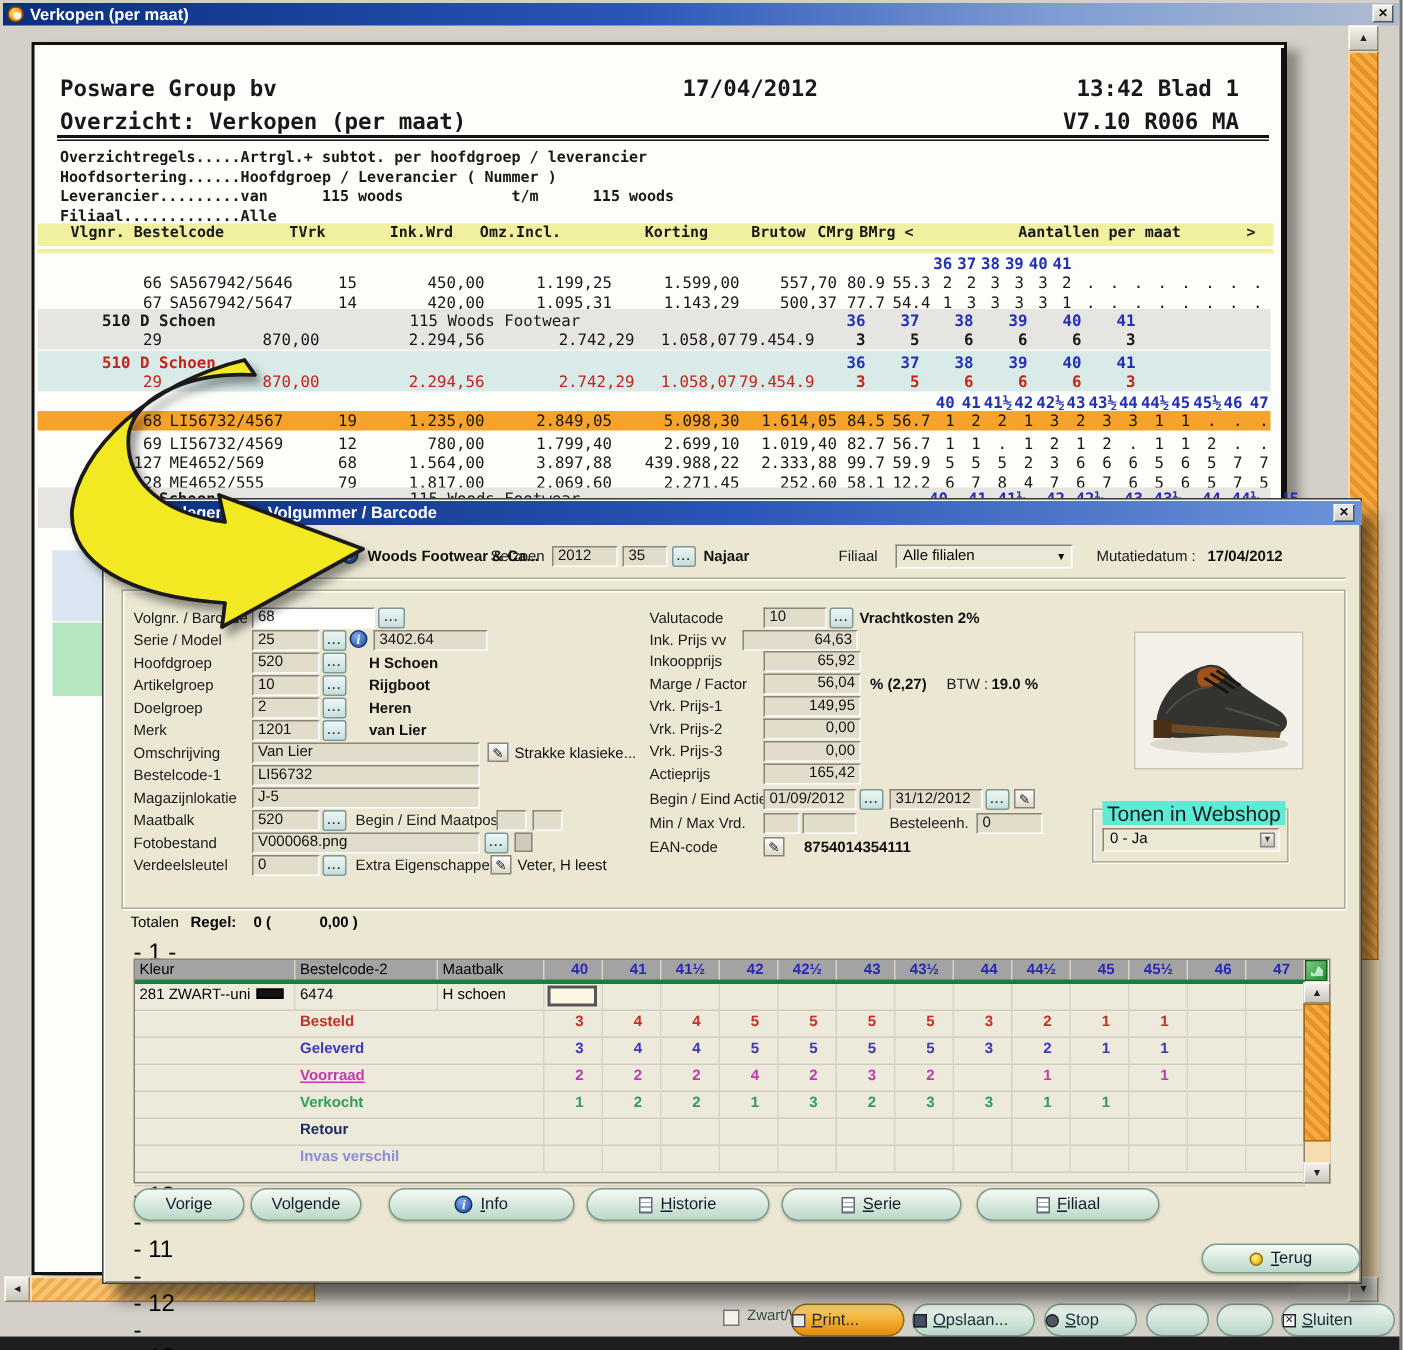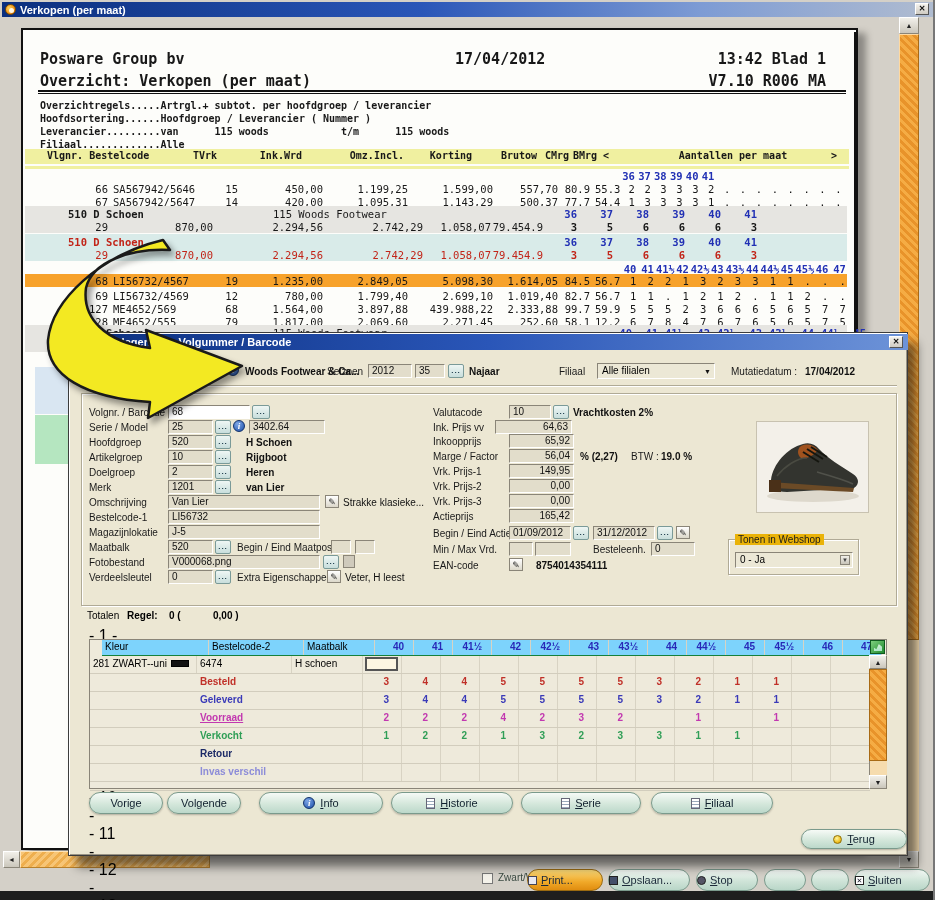--- a/index.html
+++ b/index.html
@@ -74,30 +74,30 @@
 .pencil{position:absolute;height:13px;width:14px;background:linear-gradient(#fff,#dcd8ca);border:1px solid #8a8578;font-size:9px;text-align:center;line-height:12px;color:#222}
 .itxt{position:absolute;font-size:10px;color:#111;white-space:nowrap}
 .b{font-weight:bold}
 .info-ico{position:absolute;width:12px;height:12px;border-radius:50%;background:radial-gradient(circle at 35% 30%,#7fa8e8,#1c4fa8);border:1px solid #10306a;color:#fff;font-size:9px;font-weight:bold;font-family:"Liberation Serif",serif;font-style:italic;text-align:center;line-height:11px}
 #dlg-groupbox{left:12px;top:60px;width:816px;height:213px;border:1px solid #b0aa96;box-shadow:1px 1px 0 #fff,inset 1px 1px 0 #fff}
 #dlg-topline{left:12px;top:52px;width:816px;height:2px;border-top:1px solid #b0aa96;border-bottom:1px solid #fff}
 .ddown{position:absolute;height:16px;background:#ece8d6;border:1px solid #8a8578;border-bottom-color:#fff;border-right-color:#fff;font-size:10px;padding:1px 14px 0 4px}
 .ddown .arr{position:absolute;right:3px;top:4px;font-size:7px;color:#111}
 #shoe-box{left:687px;top:88px;width:113px;height:92px;background:#f4f1ea;border:1px solid #c8c2b0}
 #webshop-box{left:659px;top:206px;width:131px;height:36px;border:1px solid #b0aa96;box-shadow:1px 1px 0 #fff,inset 1px 1px 0 #fff}
-#webshop-label{left:6px;top:-6px;background:#eab308;padding:0 3px;font-size:10px}
+#webshop-label{left:6px;top:-6px;background:#5eead4;padding:0 3px;font-size:14px}
 #webshop-dd{left:6px;top:12px;width:118px;height:16px}
 #webshop-dd .mini{position:absolute;right:2px;top:2px;width:10px;height:10px;background:linear-gradient(#f2f0ea,#c8c4b8);border:1px solid #8a8578;font-size:6px;line-height:9px;text-align:center;color:#444}
 
 
 #totals{left:18px;top:277px;font-size:10px}
 #totals span{position:absolute;white-space:nowrap}
 #pos-row{left:20px;top:294px;width:780px;height:10px}
 #size-table{left:20px;top:306px;width:798px;height:150px;background:#eeeadb;border:1px solid #8a8578}
-#size-table .hrow{position:absolute;left:12px;top:0;width:780px;height:16px;border-bottom:1px solid #15803d;background:#7dd3fc}
+#size-table .hrow{position:absolute;left:0;top:0;width:780px;height:16px;border-bottom:3px solid #15803d;background:#a3a3a3}
 #size-table .trow{position:absolute;left:0;width:780px;height:18px;border-bottom:1px solid #d2cdbd}
 #size-table .tc{position:absolute;top:0;height:100%;border-right:1px solid #d8d3c3;font-size:10px;padding:2px 3px;white-space:nowrap;overflow:hidden}
 #size-table .hc{font-size:10px;padding:1px 3px}
 #size-table .sz{text-align:right;padding-right:9px;color:#2828b8;font-weight:bold}
 #size-table .val{text-align:right;padding-right:12px;font-weight:bold;font-size:10px}
 #size-table .rlabel{font-weight:bold}
 .swatch{display:inline-block;width:18px;height:7px;background:#111;margin-left:4px;border:1px solid #000}
 .focus-cell{position:absolute;left:2px;top:1px;width:33px;height:14px;background:#fdf6e2;border:2px solid #555}
 #tbl-sb{left:800px;top:322px;width:18px;height:134px;background:#f6dcae;border-left:1px solid #8a8578}
 #tbl-sb-up{left:800px;top:322px;width:18px;height:14px}
@@ -137,21 +137,21 @@
     </div>
     <div class="abs" id="rep-rule"></div>
     <div class="meta-line mono" style="top:70px">Overzichtregels.....Artrgl.+ subtot. per hoofdgroep / leverancier</div>
     <div class="meta-line mono" style="top:83px">Hoofdsortering......Hoofdgroep / Leverancier ( Nummer )</div>
     <div class="meta-line mono" style="top:96px">Leverancier.........van      115 woods            t/m      115 woods</div>
     <div class="meta-line mono" style="top:109px">Filiaal.............Alle</div>
     <div class="abs mono" id="rep-colhead">
       <span style="left:22px">Vlgnr. Bestelcode</span>
       <span style="left:157px;width:35px;text-align:right">TVrk</span>
       <span style="left:207px;width:70px;text-align:right">Ink.Wrd</span>
-      <span style="left:299px;width:80px;text-align:right">Omz.Incl.</span>
+      <span style="left:282px;width:80px;text-align:center">Omz.Incl.</span>
       <span style="left:367px;width:80px;text-align:right">Korting</span>
       <span style="left:432px;width:80px;text-align:right">Brutow</span>
       <span style="left:512px;width:32px;text-align:right">CMrg</span>
       <span style="left:544px;width:28px;text-align:right">BMrg</span>
       <span style="left:578px">&lt;</span>
       <span style="left:618px;width:180px;text-align:center">Aantallen per maat</span>
       <span style="left:806px">&gt;</span>
     </div>
     <div class="abs" id="rep-colhead2"></div>
     <div class="abs" id="report-rows" style="left:0;top:0;width:837px;height:818px">

